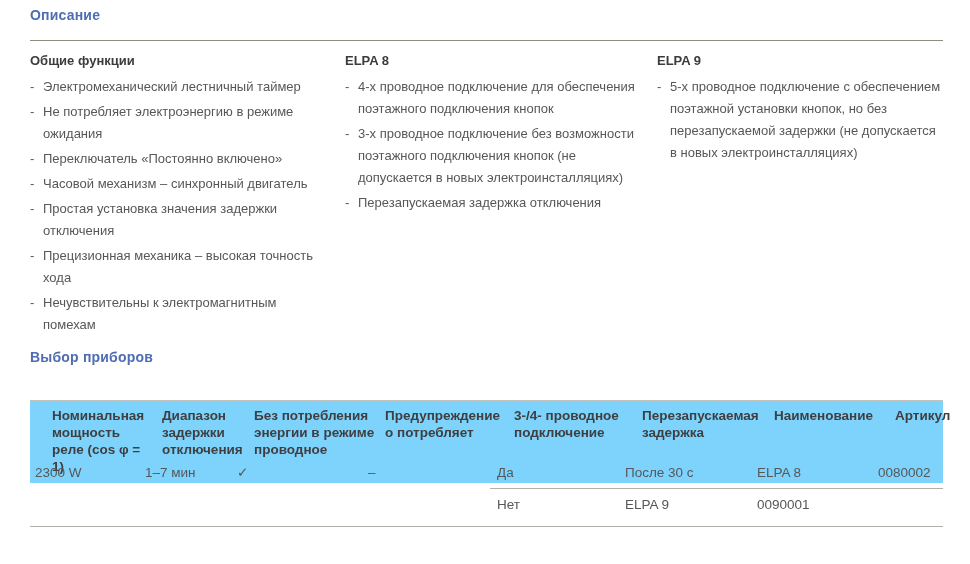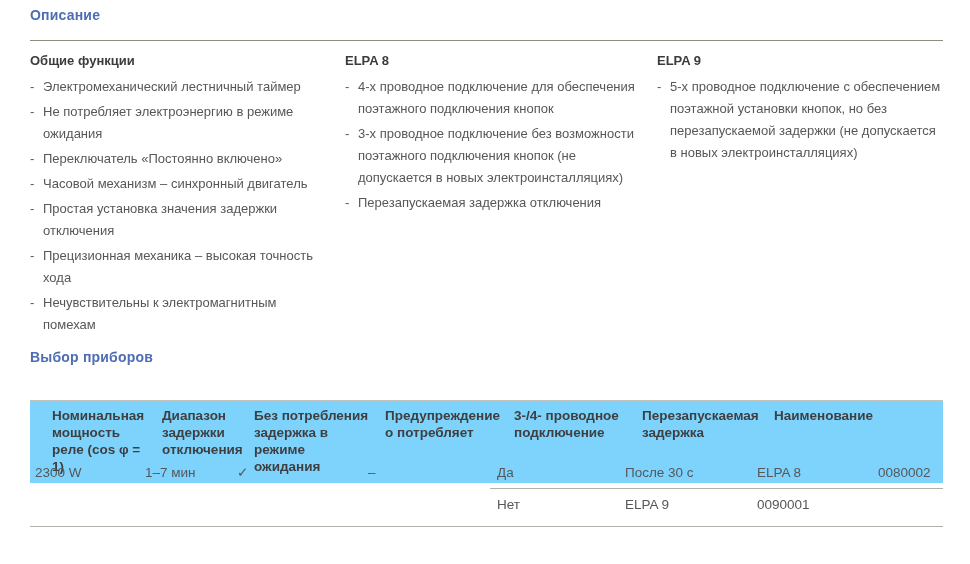--- a/index.html
+++ b/index.html
@@ -170,25 +170,26 @@
       </div>
   </div>
 </div>
 
 <div id="select-heading" class="blue-heading">Выбор приборов</div>
 
 <div class="sel-table">
   <div class="thead" id="thead">
       <div class="th">Номинальная мощность реле (cos φ = 1)</div>
       <div class="th">Диапазон задержки отключения</div>
-      <div class="th">Без потребления задержка в режиме ожидания</div>
+      <div class="th">Без потребления энергии в режиме проводное</div>
       <div class="th">Предупреждение о потребляет</div>
       <div class="th">3-/4- проводное подключение</div>
       <div class="th">Перезапускаемая задержка</div>
       <div class="th">Наименование</div>
+      <div class="th">Артикул</div>
     </div>
   <div class="trow" id="trow-0">
       <div class="td">2300 W</div>
       <div class="td">1–7 мин</div>
       <div class="td">✓</div>
       <div class="td">–</div>
       <div class="td">Да</div>
       <div class="td">После 30 с</div>
       <div class="td">ELPA 8</div>
       <div class="td">0080002</div>

